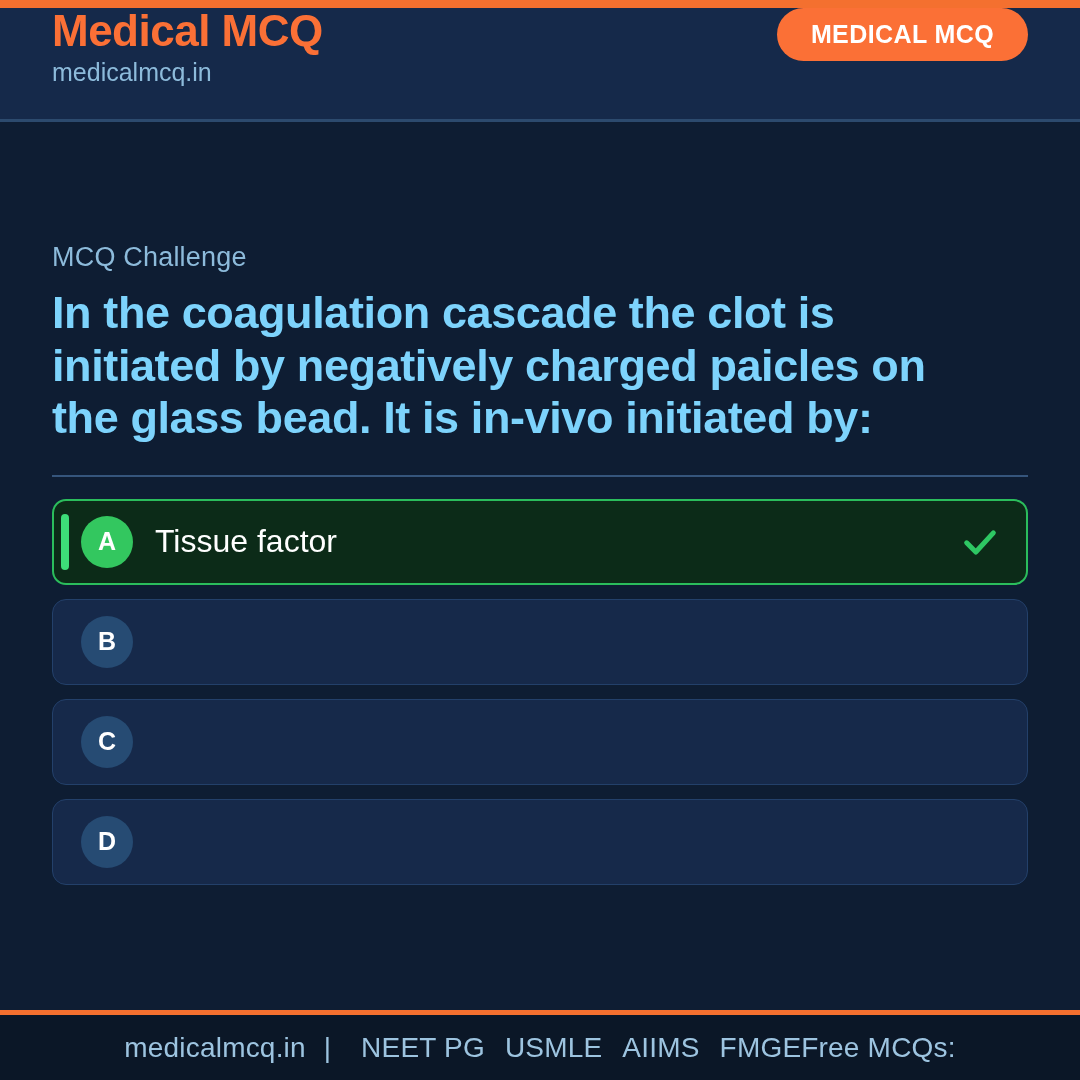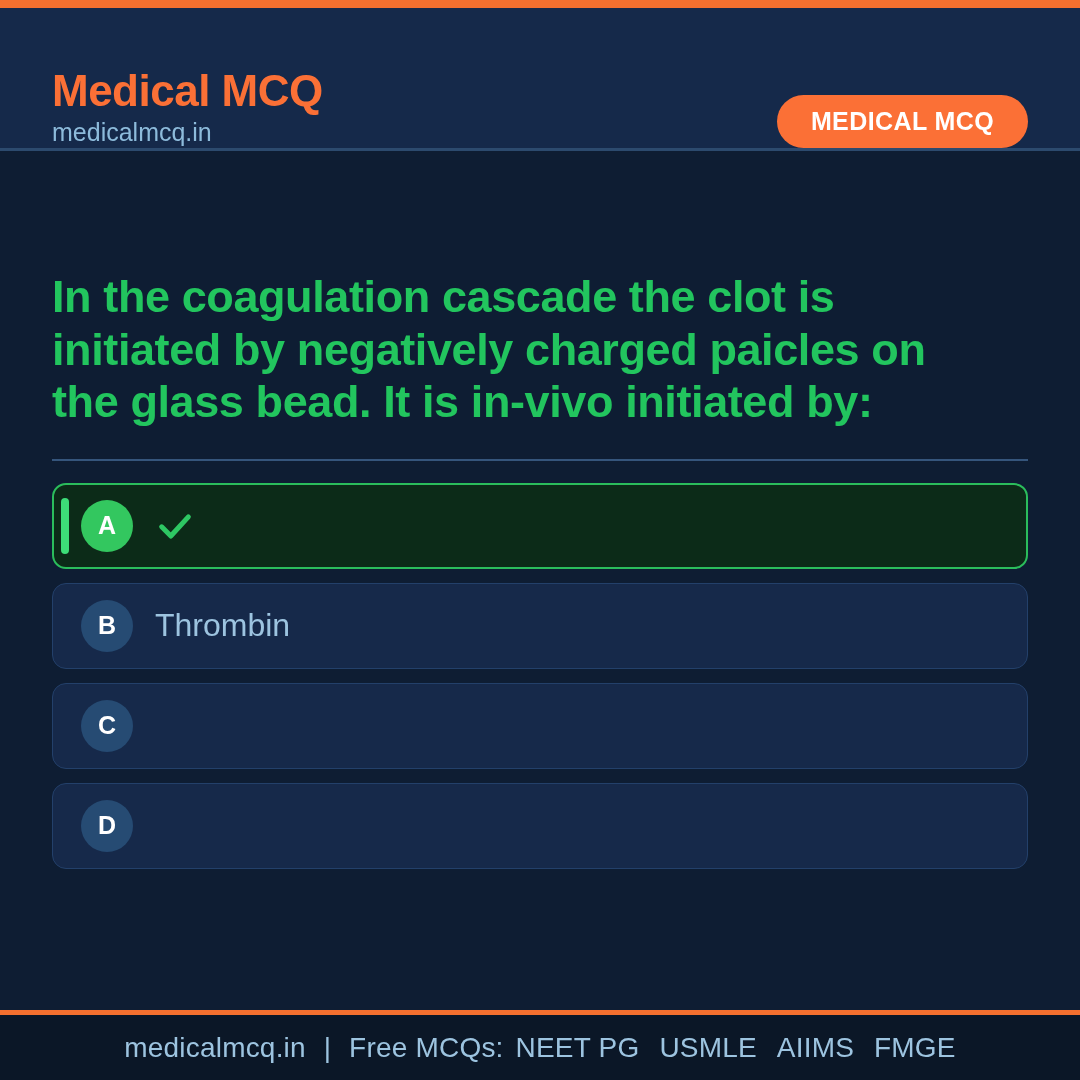--- a/index.html
+++ b/index.html
@@ -29,25 +29,25 @@
   .top-accent {
     height: 8px;
     width: 100%;
     background: #f4702f;
     flex: 0 0 auto;
   }
 
   
   .header {
     flex: 0 0 auto;
-    height: 143px;
+    height: 114px;
     background: #15294a;
     border-bottom: 3px solid #2c4a6e;
     display: flex;
-    align-items: flex-end;
+    align-items: flex-start;
     justify-content: space-between;
     padding: 0 52px;
   }
 
   .brand-block { display: flex; flex-direction: column; justify-content: center; }
 
   .brand-title {
     color: #fb7036;
     font-size: 44px;
     font-weight: bold;
@@ -84,21 +84,21 @@
   }
 
   .eyebrow {
     color: #8dbbdb;
     font-size: 27px;
     letter-spacing: 0.2px;
     margin-bottom: 14px;
   }
 
   .question {
-    color: #22c55e;
+    color: #7dd3fc;
     font-size: 45px;
     font-weight: bold;
     line-height: 1.17;
     letter-spacing: -0.4px;
     max-width: 900px;
   }
 
   .rule {
     height: 2px;
     background: #35557c;
@@ -212,58 +212,59 @@
 
   <div class="header">
     <div class="brand-block">
       <div class="brand-title">Medical MCQ</div>
       <div class="brand-sub">medicalmcq.in</div>
     </div>
     <div class="header-badge">MEDICAL MCQ</div>
   </div>
 
   <div class="main">
+    <div class="eyebrow">MCQ Challenge</div>
     <div class="question">In the coagulation cascade the clot is initiated by negatively charged paicles on the glass bead. It is in-vivo initiated by:</div>
     <div class="rule"></div>
 
     <div class="options">
 
       <div class="option correct">
         <div class="accent-bar"></div>
         <div class="badge">A</div>
+        <div class="option-text">Tissue factor</div>
         <div class="check">
           <svg width="40" height="40" viewBox="0 0 24 24" fill="none" stroke="currentColor" stroke-width="3" stroke-linecap="round" stroke-linejoin="round">
               <polyline points="4 12.5 9.5 18 20 6.5"></polyline>
             </svg>
         </div>
       </div>
 
       <div class="option">
         <div class="badge">B</div>
-        <div class="option-text">Thrombin</div>
       </div>
 
       <div class="option">
         <div class="badge">C</div>
       </div>
 
       <div class="option">
         <div class="badge">D</div>
       </div>
 
     </div>
   </div>
 
   <div class="footer-accent"></div>
 
   <div class="footer">
     <span class="footer-text">medicalmcq.in</span>
     <span class="footer-sep">|</span>
-    <span class="footer-text">Free MCQs:</span>
     <span class="footer-text footer-exams">
       <span class="footer-exam">NEET PG</span>
       <span class="footer-exam">USMLE</span>
       <span class="footer-exam">AIIMS</span>
       <span class="footer-exam">FMGE</span>
     </span>
+    <span class="footer-text">Free MCQs:</span>
   </div>
 
 </div>
 
 </body></html>

